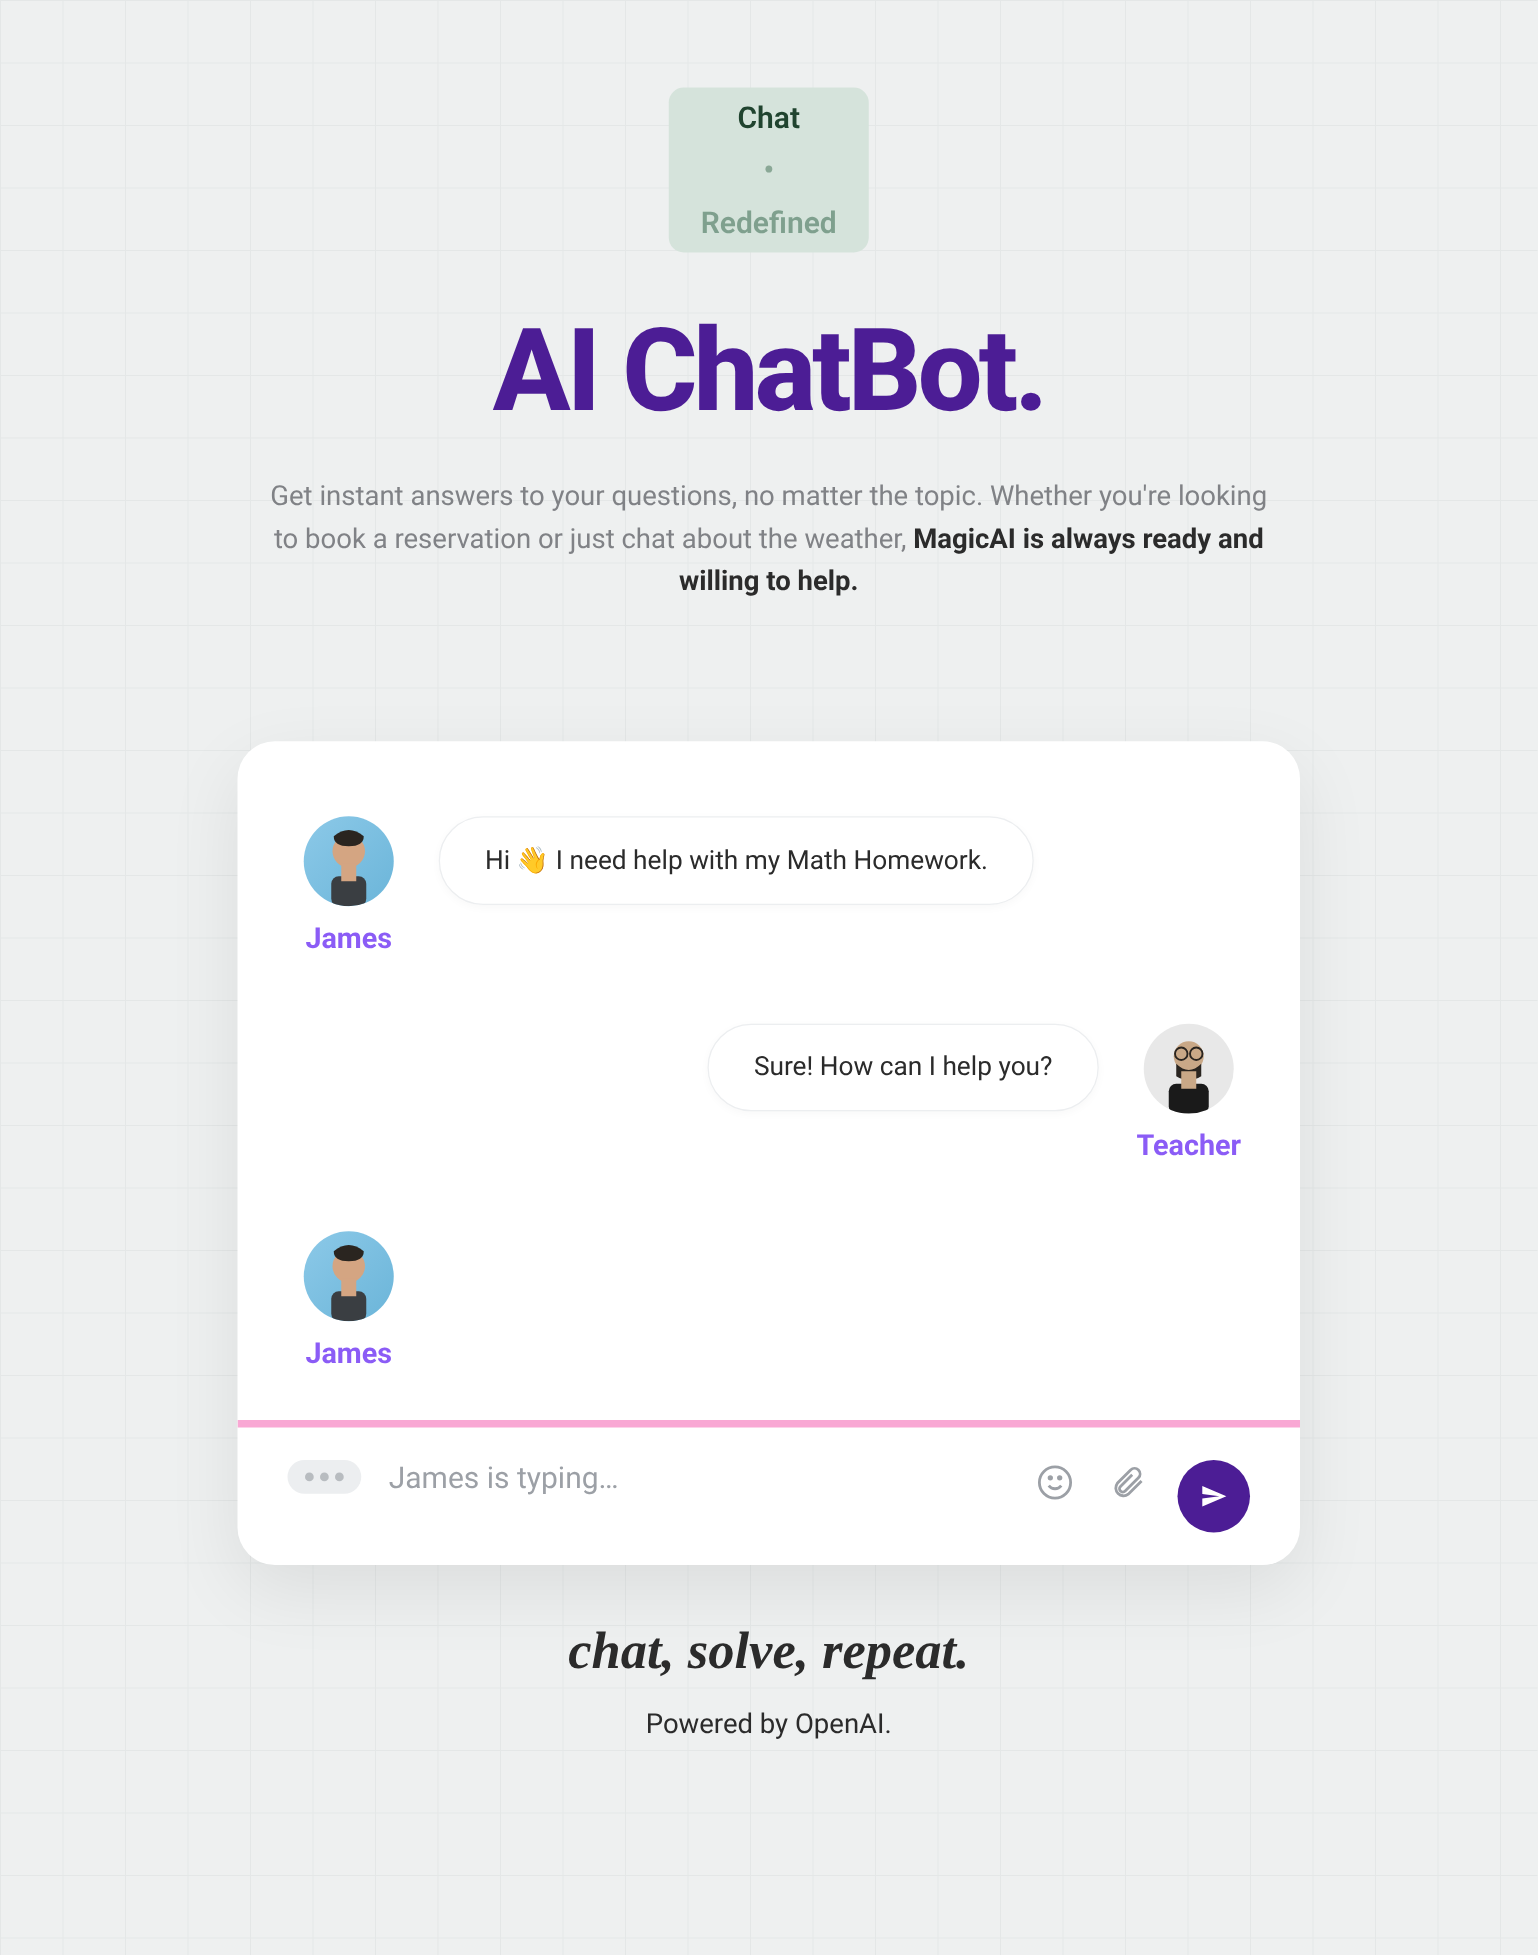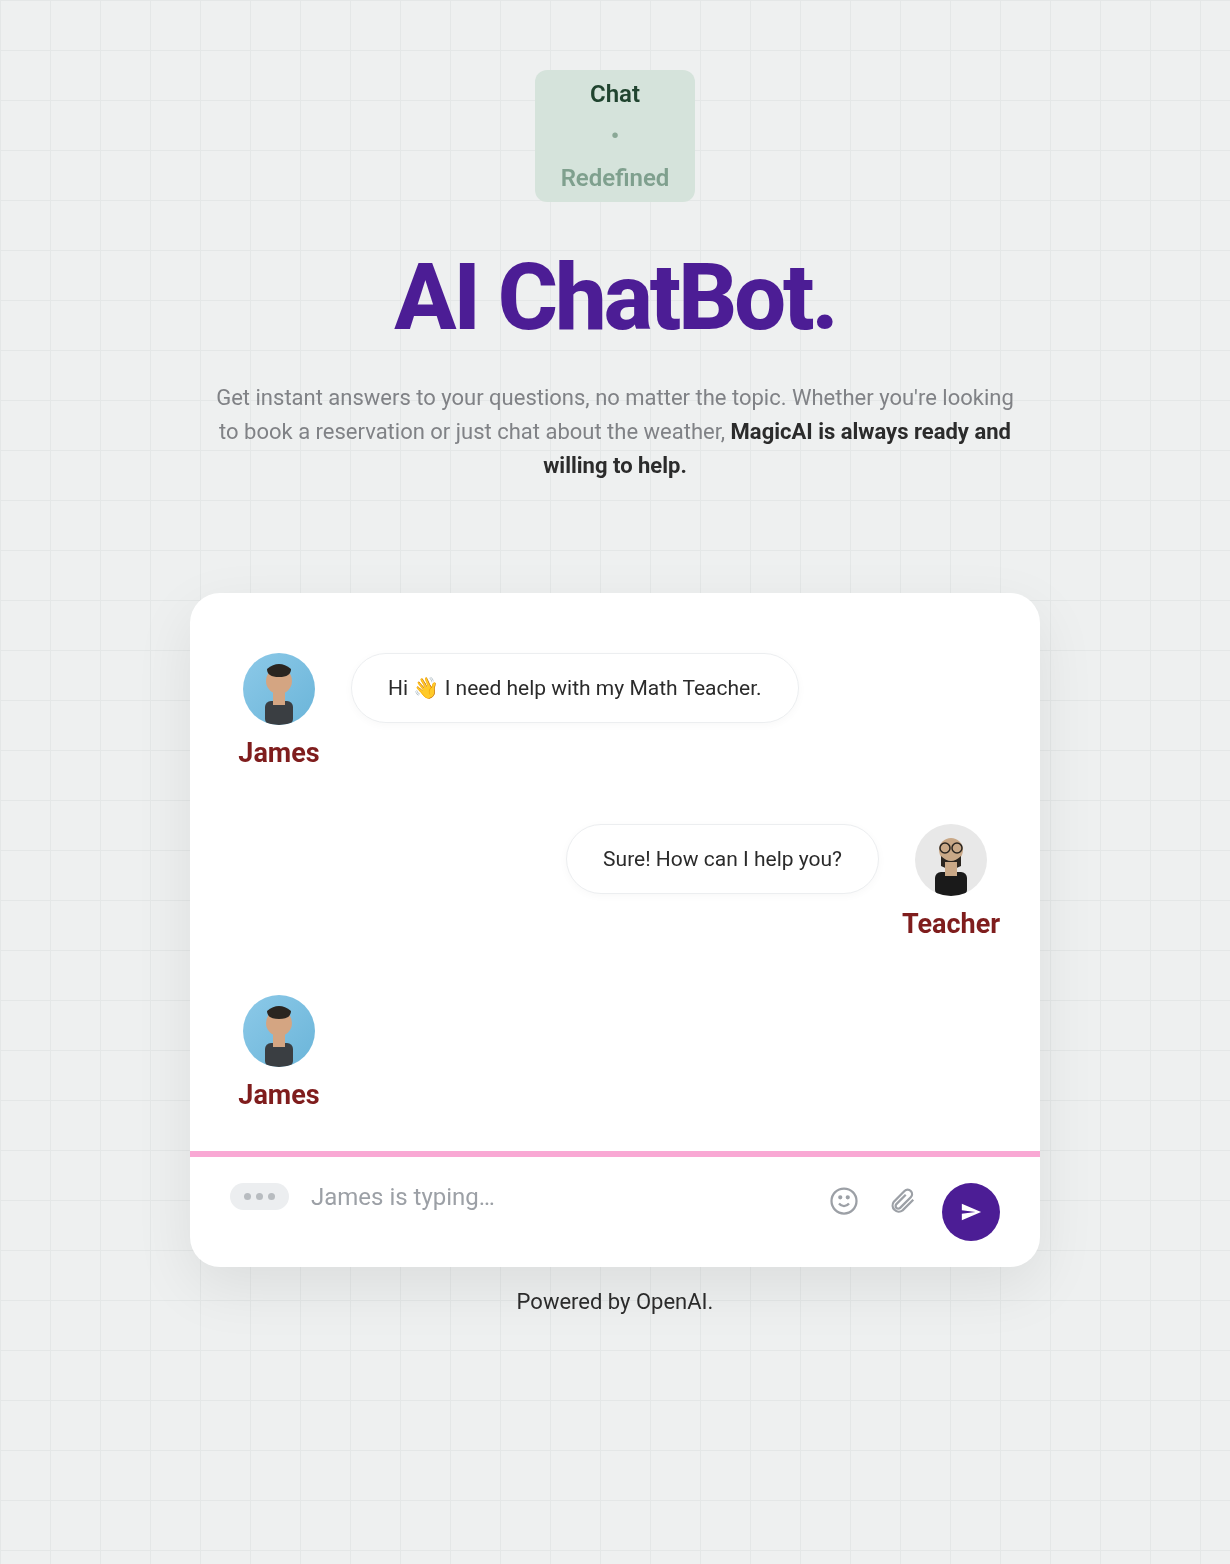--- a/index.html
+++ b/index.html
@@ -59,21 +59,21 @@
 .msg-row.right { flex-direction: row-reverse; }
 .avatar-block { display: flex; flex-direction: column; align-items: center; gap: 12px; width: 88px; }
 .avatar {
   width: 72px; height: 72px; border-radius: 50%;
   background: linear-gradient(135deg, #8cc9e8, #6bb5d9);
   display: flex; align-items: flex-end; justify-content: center;
   overflow: hidden; position: relative;
 }
 .avatar.teacher { background: #e8e8e8; }
 .avatar svg { width: 72px; height: 72px; }
-.avatar-name { font-size: 27px; font-weight: 700; color: #7f1d1d; }
+.avatar-name { font-size: 23px; font-weight: 700; color: #8b5cf6; }
 .bubble {
   background: #fff;
   border: 1px solid #eceef0;
   border-radius: 999px;
   padding: 22px 36px;
   font-size: 21px;
   color: #2b2b2b;
   box-shadow: 0 2px 8px rgba(0,0,0,0.03);
   max-width: 560px;
 }
@@ -146,21 +146,21 @@
           <div class="avatar">
             <svg viewBox="0 0 72 72">
                 <circle cx="36" cy="28" r="13" fill="#d4a582"></circle>
                 <path d="M 24 16 Q 36 6 48 16 Q 48 24 36 24 Q 24 24 24 16" fill="#2a2520"></path>
                 <rect x="22" y="48" width="28" height="24" rx="6" fill="#3a3e42"></rect>
                 <rect x="30" y="38" width="12" height="14" fill="#d4a582"></rect>
               </svg>
           </div>
           <div class="avatar-name">James</div>
         </div>
-        <div class="bubble">Hi 👋  I need help with my Math Teacher.</div>
+        <div class="bubble">Hi 👋  I need help with my Math Homework.</div>
       </div>
 
       <div class="msg-row right">
         <div class="avatar-block">
           <div class="avatar teacher">
             <svg viewBox="0 0 72 72">
                 <circle cx="36" cy="26" r="12" fill="#c9a887"></circle>
                 <circle cx="30" cy="24" r="5" fill="none" stroke="#2a2520" stroke-width="1.5"></circle>
                 <circle cx="42" cy="24" r="5" fill="none" stroke="#2a2520" stroke-width="1.5"></circle>
                 <path d="M 26 32 Q 36 42 46 32 L 46 42 Q 36 48 26 42 Z" fill="#2a2520"></path>
@@ -210,14 +210,15 @@
           </svg>
       </div>
       <div class="send-btn">
         <svg width="22" height="22" viewBox="0 0 24 24" fill="#fff">
             <path d="M2 21l21-9L2 3v7l15 2-15 2v7z"></path>
           </svg>
       </div>
     </div>
   </div>
 
+  <div class="tagline">chat, solve, repeat.</div>
   <div class="powered">Powered by OpenAI.</div>
 </div>
 
 </body></html>

